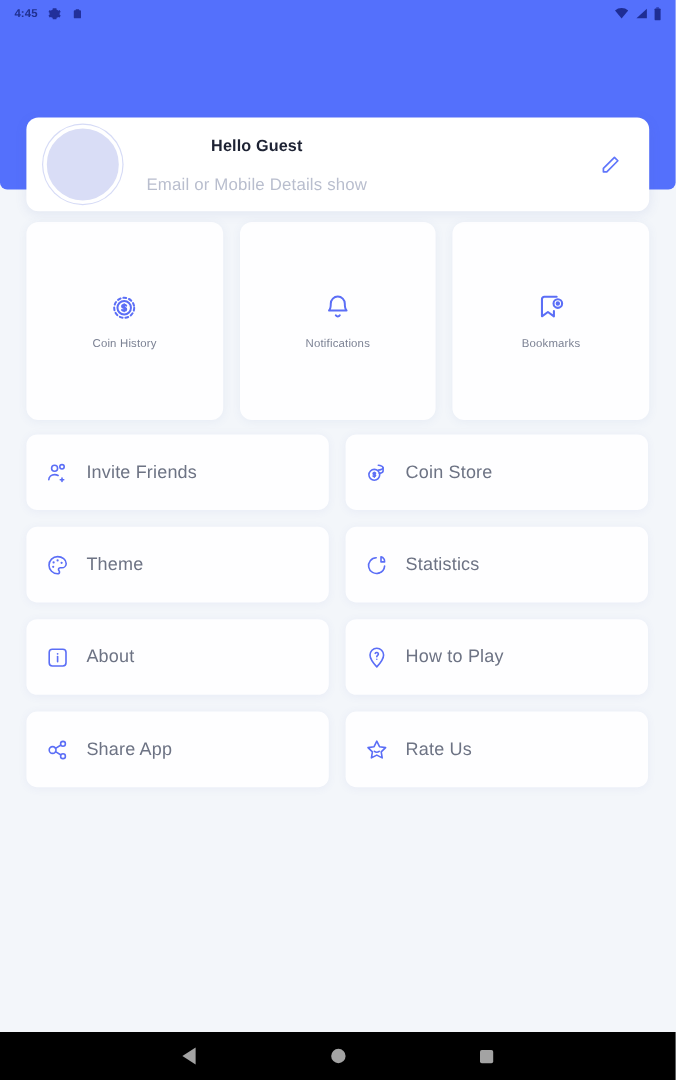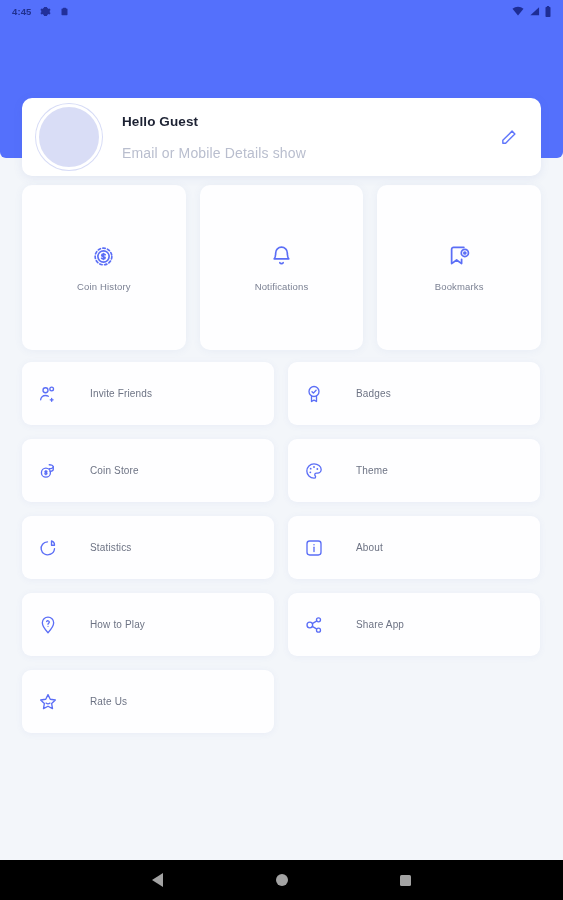--- a/index.html
+++ b/index.html
@@ -38,21 +38,21 @@
     box-shadow:0 2px 10px rgba(80,100,180,.10);
     display:flex; align-items:center; padding:0 18px 0 14px;
     z-index:10;
   }
   .avatar{
     width:66px; height:66px; border-radius:50%;
     background:#d9ddf6; border:3px solid #ffffff;
     flex:0 0 auto;
     box-shadow:0 0 0 1px rgba(210,215,245,.9);
   }
-  .profile-text{ margin-left:20px; display:flex; flex-direction:column; gap:16px; }
+  .profile-text{ margin-left:20px; display:flex; flex-direction:column; gap:16px;text-align:center; }
   .profile-name{ font-size:13.5px; font-weight:700; color:#1d2233; letter-spacing:.1px; }
   .profile-sub{ font-size:14px; color:#b9bece; letter-spacing:.15px; }
   .edit-btn{
     margin-left:auto; width:30px; height:30px;
     display:flex; align-items:center; justify-content:center;
     cursor:pointer;
   }
 
   
   .tiles{
@@ -71,21 +71,21 @@
   .menu-grid{
     position:absolute; top:362px; left:22px; width:519px;
     display:flex; flex-wrap:wrap; gap:14px 14px;
   }
   .menu-item{
     width:252px; height:63px; background:#fefeff; border-radius:9px;
     box-shadow:0 1px 7px rgba(90,110,190,.065);
     display:flex; align-items:center; padding:0 16px; gap:14px;
     cursor:pointer;
   }
-  .menu-label{ font-size:10px; color:#6d7384; letter-spacing:.15px;margin-left:18px; }
+  .menu-label{ font-size:15px; color:#6d7384; letter-spacing:.15px; }
 
   
   .nav-bar{
     position:absolute; bottom:0; left:0; width:563px; height:40px;
     background:#000000; display:flex; align-items:center; justify-content:center;
     gap:90px; z-index:15;
   }
   .nav-btn{ display:flex; align-items:center; justify-content:center; cursor:pointer;
             width:34px; height:34px; }
   .nav-back{
@@ -193,30 +193,20 @@
       <svg width="20" height="20" viewBox="0 0 24 24" fill="none" stroke="#5b6ef6" stroke-width="1.6" stroke-linecap="round" stroke-linejoin="round">
         <circle cx="9" cy="7.5" r="3"></circle>
         <path d="M3.2 19c0-3.2 2.6-5.2 5.8-5.2 1.3 0 2.5.3 3.5.9"></path>
         <circle cx="16.4" cy="6" r="2.2"></circle>
         <path d="M16.4 17.3v3.4M14.7 19h3.4"></path>
       </svg>
     </span>
     <span class="menu-label">Invite Friends</span>
   </div>
 
-  <div class="menu-item">
-    <span>
-      <svg width="20" height="20" viewBox="0 0 24 24" fill="none" stroke="#5b6ef6" stroke-width="1.6" stroke-linecap="round" stroke-linejoin="round">
-        <circle cx="12" cy="9" r="6"></circle>
-        <path d="M9.6 9.2l1.7 1.7 3.2-3.4"></path>
-        <path d="M9 14.6V21l3-1.7 3 1.7v-6.4"></path>
-      </svg>
-    </span>
-    <span class="menu-label">Badges</span>
-  </div>
 
   <div class="menu-item">
     <span>
       <svg width="20" height="20" viewBox="0 0 24 24" fill="none" stroke="#5b6ef6" stroke-width="1.6" stroke-linecap="round" stroke-linejoin="round">
         <circle cx="9.5" cy="14" r="5.4"></circle>
         <path d="M9.5 11.6v4.8M10.8 12.4c-.3-.4-.8-.6-1.3-.6-.7 0-1.2.4-1.2 1s.5.9 1.2 1c.7.1 1.3.4 1.3.9s-.6 1-1.3 1c-.5 0-1-.2-1.3-.5"></path>
         <path d="M13.5 4.5c2.6 0 4.8 1.3 4.8 2.4s-2.2 2.4-4.8 2.4"></path>
         <path d="M18.3 6.9v3.4c0 1.1-1.6 2.1-3.8 2.3"></path>
       </svg>
     </span>

